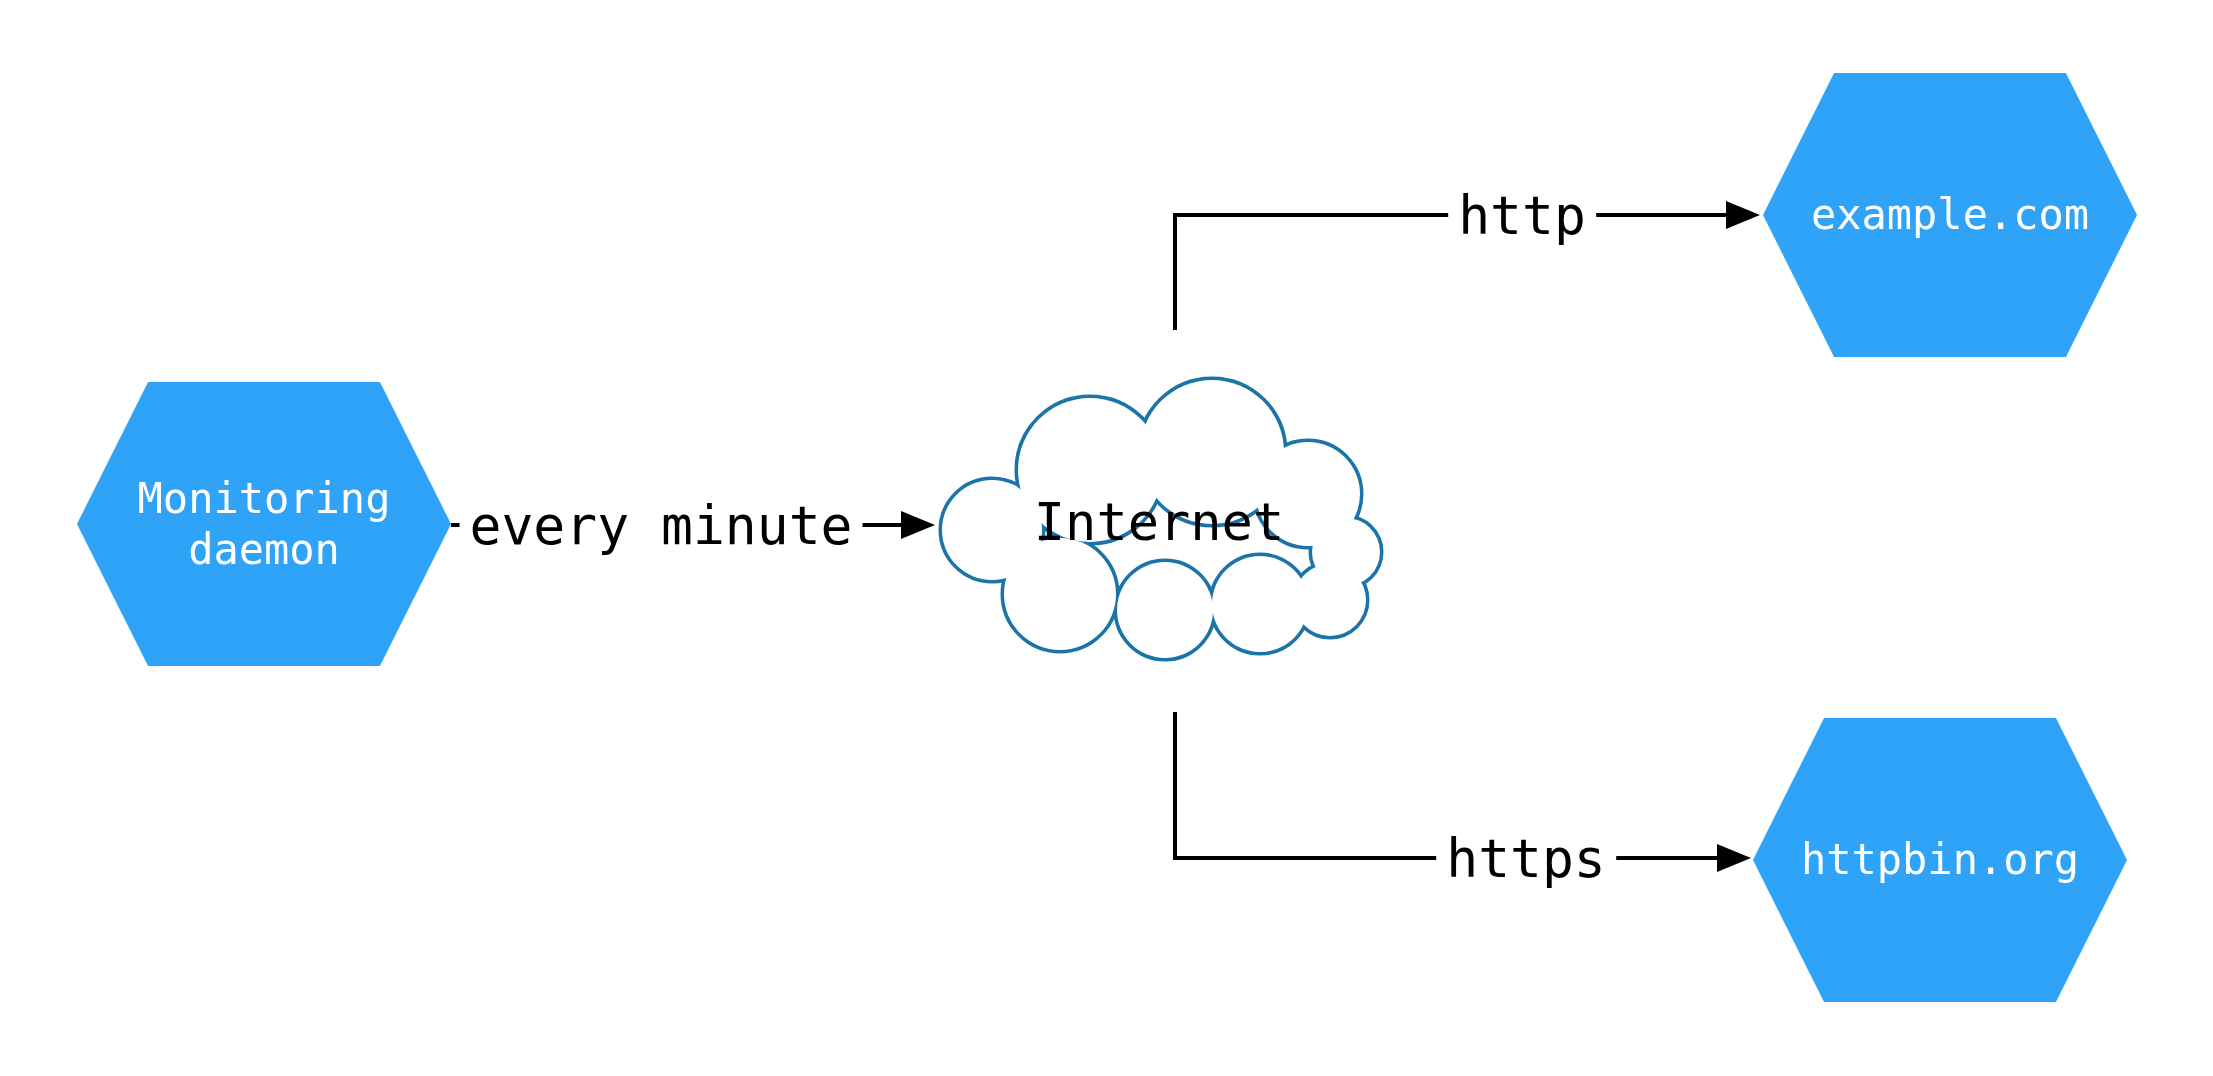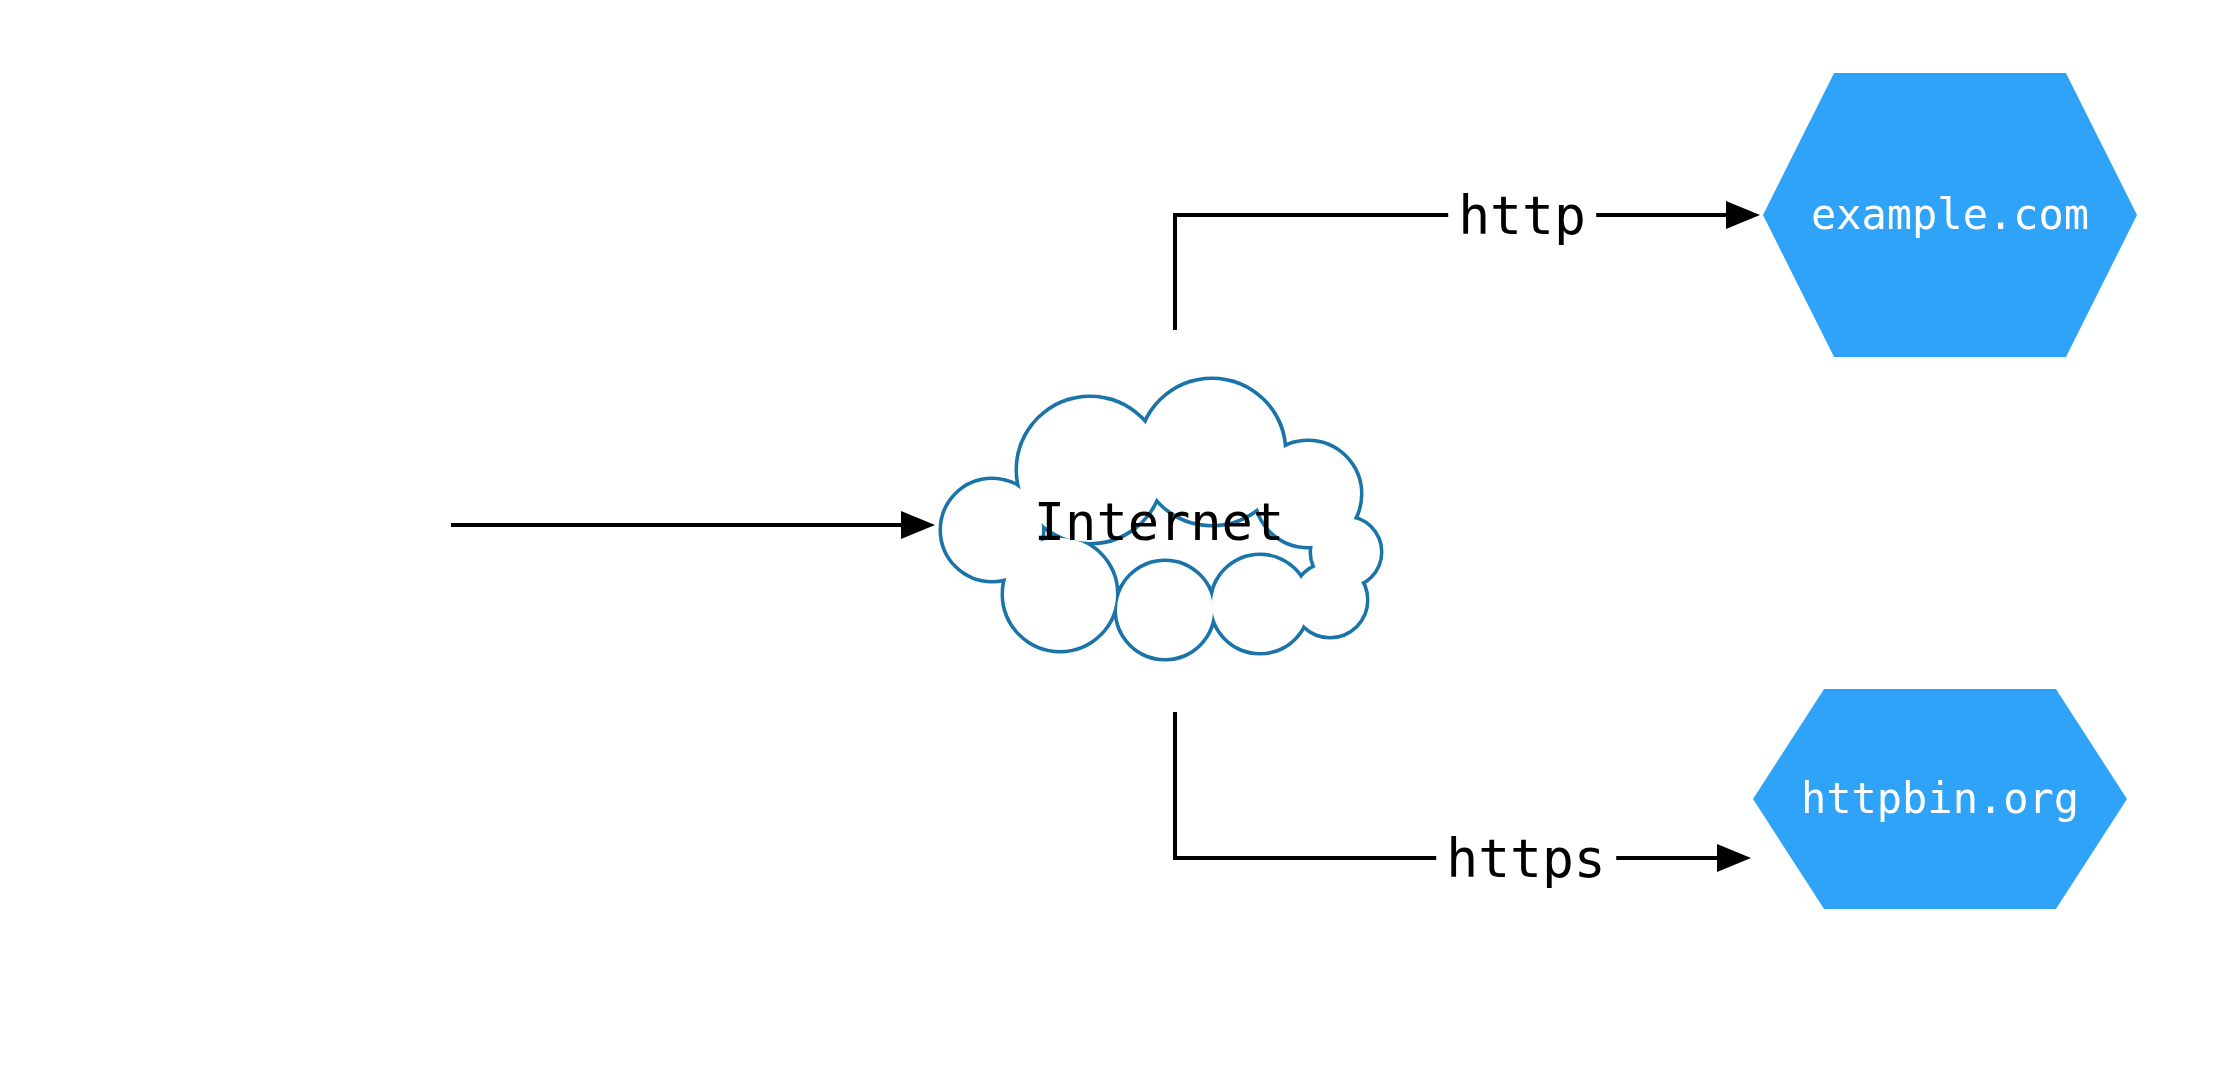--- a/index.html
+++ b/index.html
@@ -25,21 +25,21 @@
   .cloud-stroke-pass circle{fill:var(--cloud-fill);stroke:var(--cloud-stroke);stroke-width:7;}
   .cloud-fill-pass circle{fill:var(--cloud-fill);stroke:none;}
   .hex{
     position:absolute;
     display:flex;align-items:center;justify-content:center;
     background:var(--node-fill);
     clip-path:polygon(0% 50%,19% 0%,81% 0%,100% 50%,81% 100%,19% 100%);
   }
   .hex-monitoring{left:77px;top:382px;width:374px;height:284px;}
   .hex-example{left:1763px;top:73px;width:374px;height:284px;}
-  .hex-httpbin{left:1753px;top:689px;width:374px;height:220px;align-items:center;}
+  .hex-httpbin{left:1753px;top:718px;width:374px;height:284px;align-items:center;}
   .node-label{
     color:var(--node-text);
     font-size:42px;line-height:1.22;
     text-align:center;
     width:340px;
   }
   .cloud-label{
     position:absolute;left:1159px;top:522px;
     transform:translate(-50%,-50%);
     color:var(--edge-label-text);
@@ -92,25 +92,29 @@
       <circle cx="1346" cy="552" r="34"></circle>
       <circle cx="1330" cy="600" r="36"></circle>
       <circle cx="1260" cy="604" r="48"></circle>
       <circle cx="1165" cy="610" r="48"></circle>
       <circle cx="1060" cy="594" r="56"></circle>
     </g>
   </svg>
 
   <div class="cloud-label">Internet</div>
 
+  <div class="hex hex-monitoring">
+    <div class="node-label">Monitoring daemon</div>
+  </div>
 
   <div class="hex hex-example">
     <div class="node-label">example.com</div>
   </div>
 
   <div class="hex hex-httpbin">
     <div class="node-label">httpbin.org</div>
   </div>
 
+  <div class="edge-label edge-label-every-minute">every minute</div>
   <div class="edge-label edge-label-http">http</div>
   <div class="edge-label edge-label-https">https</div>
 
 </div>
 
 </body></html>

